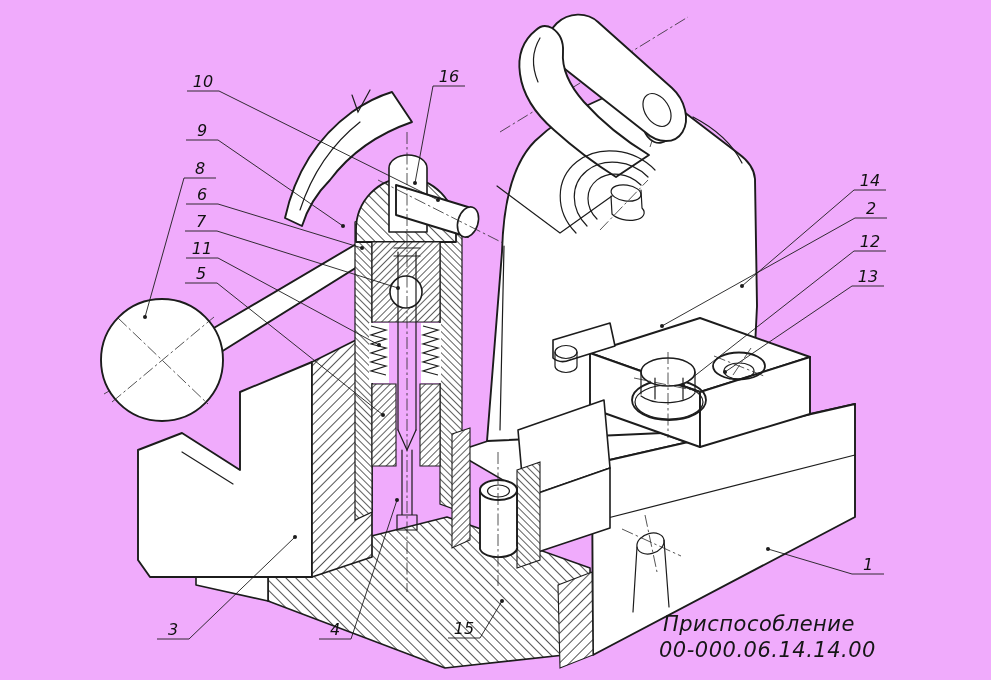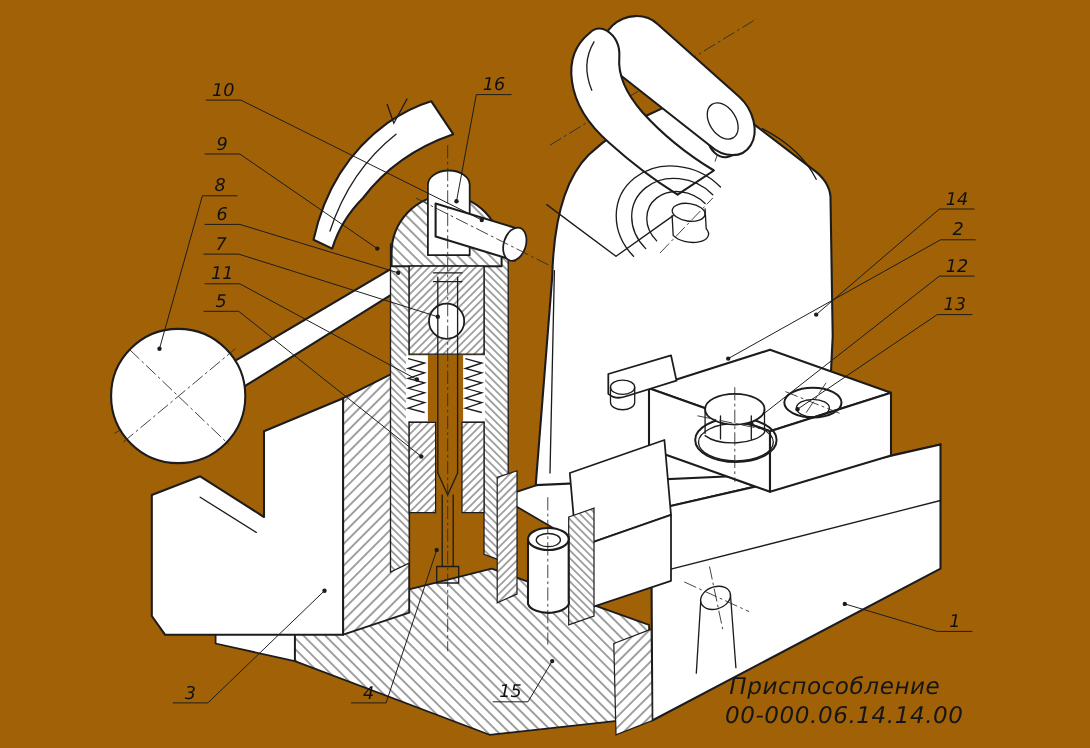--- a/index.html
+++ b/index.html
@@ -1,16 +1,16 @@
 <!DOCTYPE html>
 <html><head>
 <meta charset="utf-8">
 <style>
   html,body{margin:0;padding:0;background:#ffffff;}
-  .canvas{position:relative;width:991px;height:680px;background:#a16207;overflow:hidden;
+  .canvas{position:relative;width:991px;height:680px;background:#f0abfc;overflow:hidden;
           font-family:"DejaVu Sans",sans-serif;}
   svg{display:block}
   .f  {fill:#fff;stroke:#1c1c1c;stroke-width:1.6;stroke-linejoin:round;}
   .f2 {fill:#fff;stroke:#1c1c1c;stroke-width:1.9;stroke-linejoin:round;}
   .o  {fill:none;stroke:#1c1c1c;stroke-width:1.2;stroke-linecap:round;}
   .o2 {fill:none;stroke:#1c1c1c;stroke-width:1.8;stroke-linecap:round;}
   .cl {fill:none;stroke:#2a2a2a;stroke-width:.8;stroke-dasharray:12 3 2.5 3;}
   .ld {fill:none;stroke:#1c1c1c;stroke-width:.9;}
   .dot{fill:#1c1c1c;}
   .cnum{font:italic 16px "DejaVu Sans",sans-serif;fill:#111;text-anchor:middle;}

